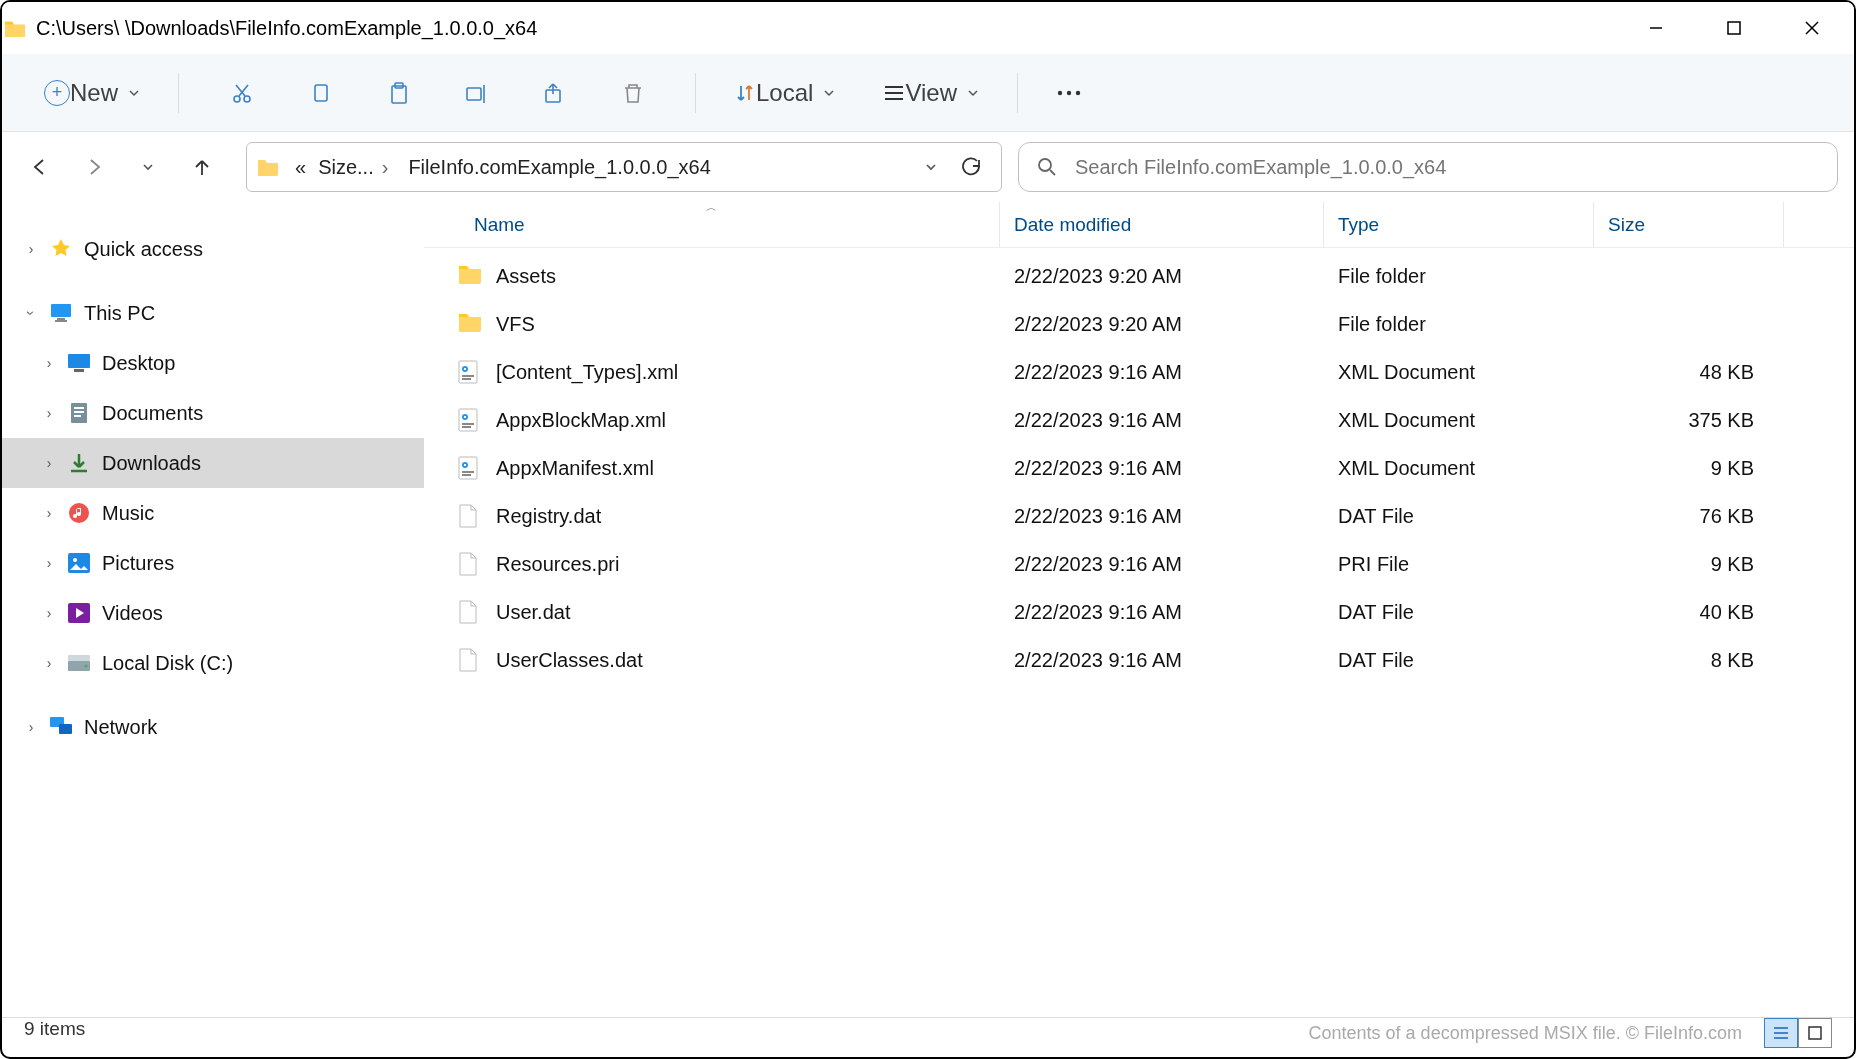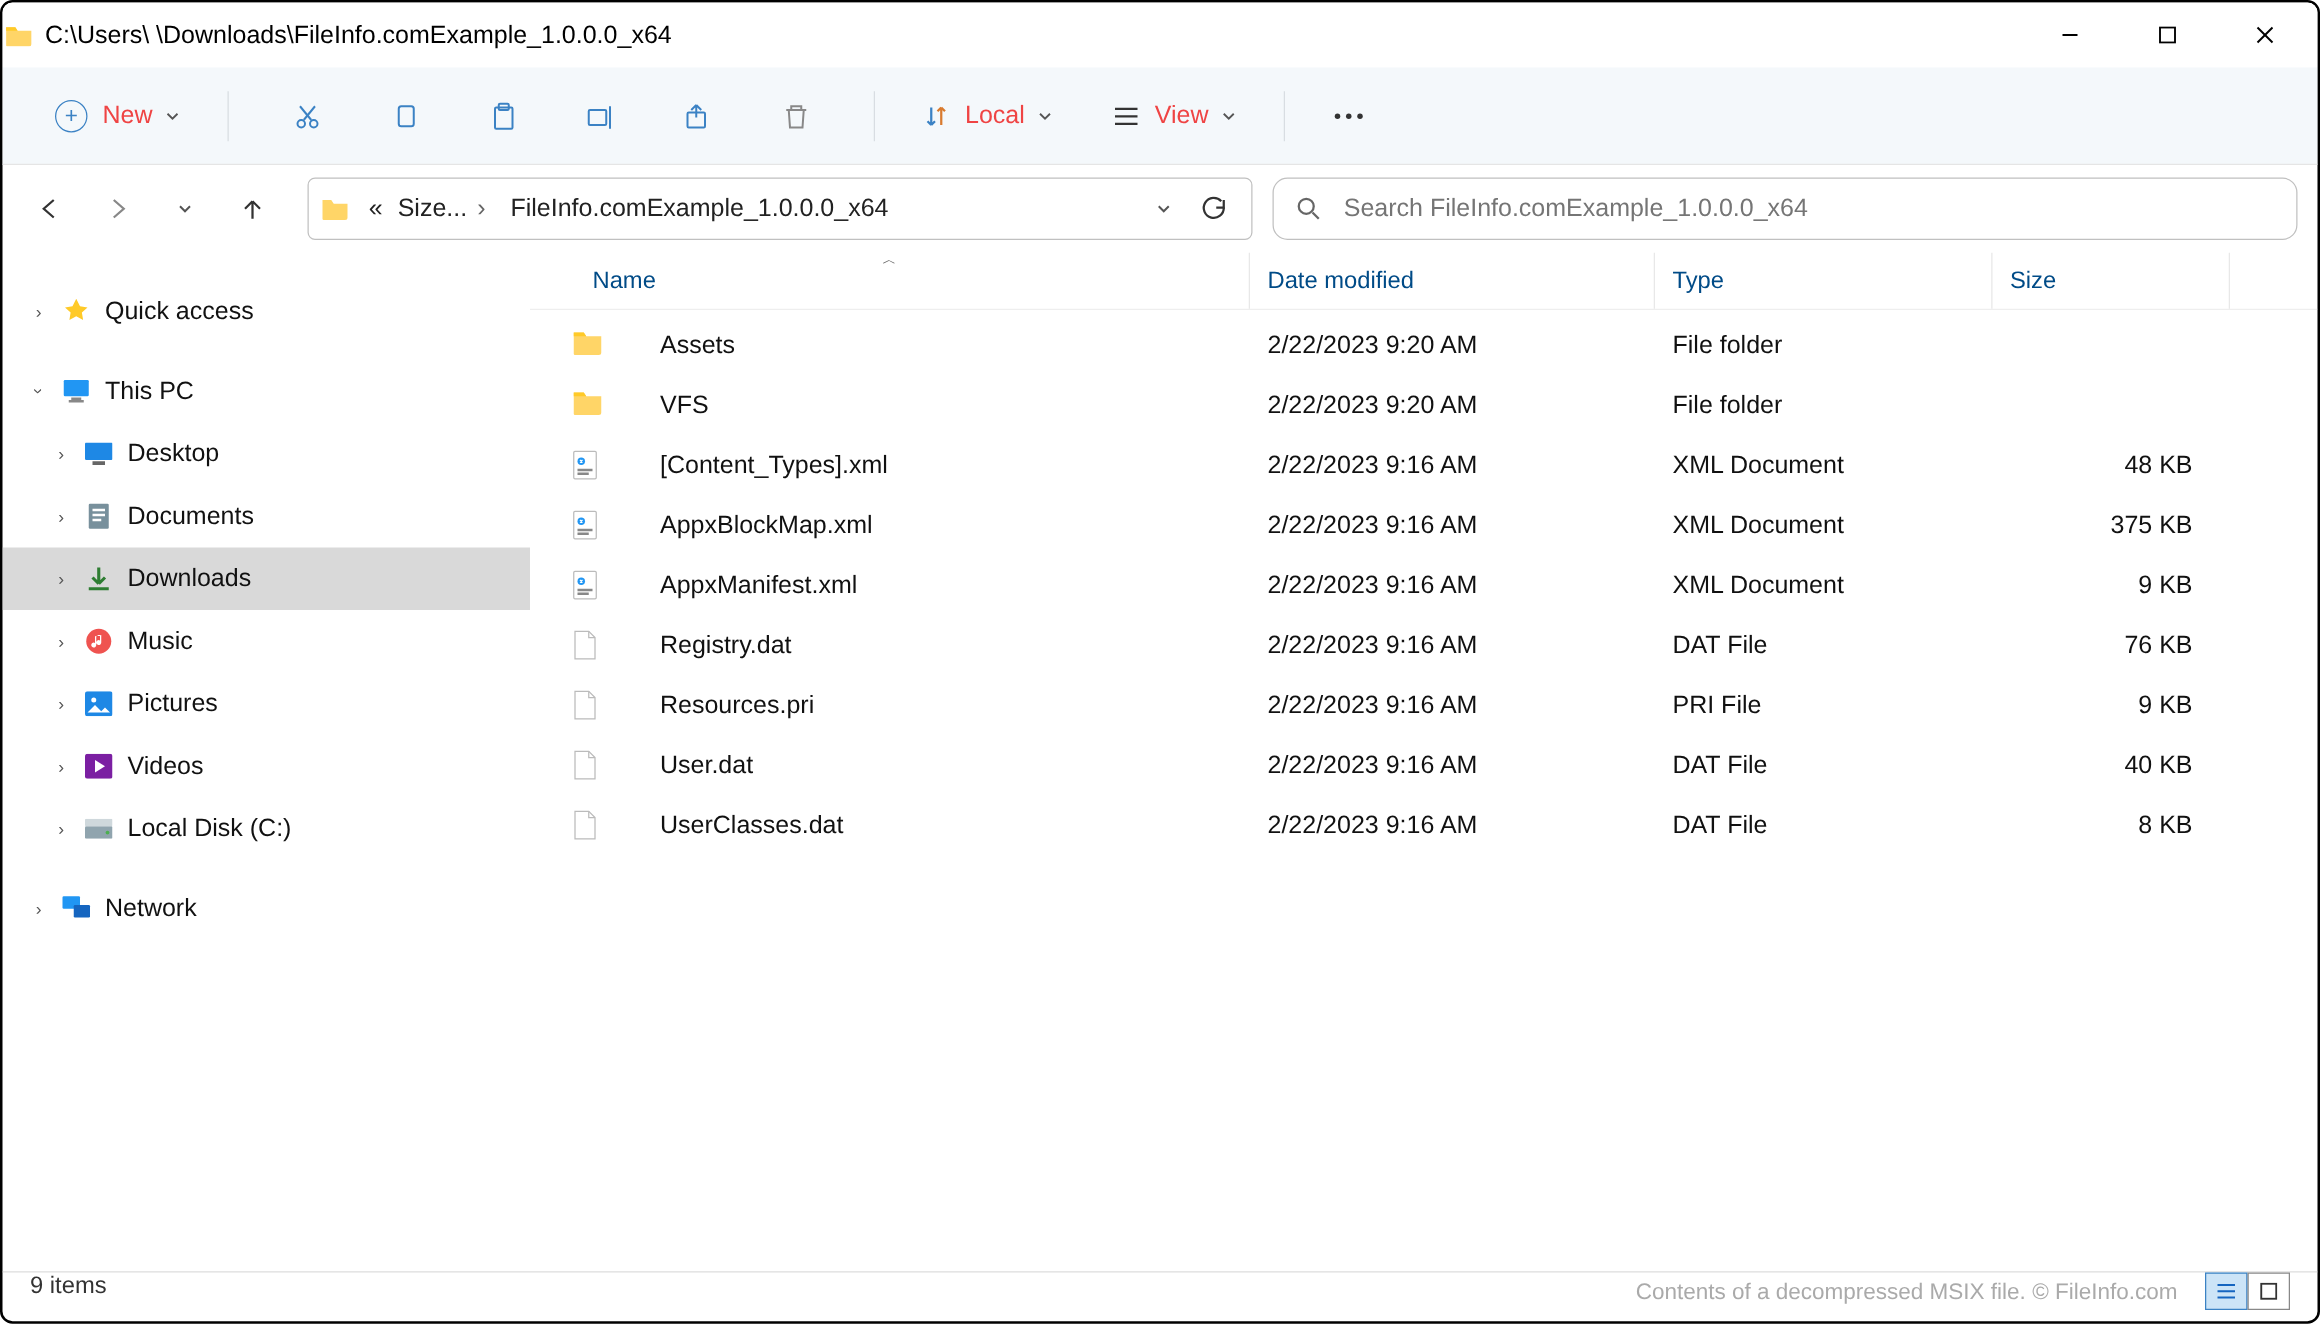--- a/index.html
+++ b/index.html
@@ -10,21 +10,21 @@
 .titlebar .folder-ico { width: 22px; height: 18px; margin-right: 10px; }
 .titlebar .title { font-size: 20px; color: #000; flex: 1; }
 .win-controls { display: flex; gap: 34px; align-items: center; padding-right: 18px; }
 .win-btn { width: 44px; height: 40px; display: flex; align-items: center; justify-content: center; cursor: pointer; }
 
 
 .toolbar { height: 78px; background: #f4f8fb; border-bottom: 1px solid #e5e5e5; display: flex; align-items: center; padding: 0 28px; gap: 0; }
 .t-sep { width: 1px; height: 40px; background: #d8dde2; margin: 0 24px; }
 .t-btn { display: flex; align-items: center; justify-content: center; height: 44px; padding: 0 14px; cursor: pointer; border-radius: 4px; }
 .t-btn.icon-only { width: 50px; padding: 0; margin: 0 14px; }
-.t-btn .lbl { font-size: 20px; margin-left: 12px; color: #ef4444; }
+.t-btn .lbl { font-size: 24px; margin-left: 0; color: #404040; }
 .t-btn .chev { margin-left: 10px; }
 .new-plus { width: 26px; height: 26px; border: 1.5px solid #3b82c4; border-radius: 50%; display: flex; align-items: center; justify-content: center; color: #3b82c4; font-size: 18px; }
 
 
 .navrow { height: 70px; display: flex; align-items: center; padding: 10px 16px 10px 10px; gap: 16px; }
 .nav-btns { display: flex; align-items: center; gap: 14px; padding: 0 8px; }
 .nav-btn { width: 40px; height: 40px; display: flex; align-items: center; justify-content: center; cursor: pointer; border-radius: 4px; }
 .addr { flex: 0 0 756px; height: 50px; border: 1px solid #c0c0c0; border-radius: 6px; display: flex; align-items: center; padding: 0 10px; }
 .addr .crumb { display: flex; align-items: center; font-size: 20px; color: #222; padding: 0 6px; cursor: pointer; }
 .addr .crumb .sep { margin: 0 8px; color: #666; }
@@ -47,21 +47,21 @@
 .cols { display: flex; height: 46px; align-items: center; border-bottom: 1px solid #eee; }
 .col { font-size: 19px; color: #004b87; padding: 0 14px; border-right: 1px solid #e8e8e8; height: 100%; display: flex; align-items: center; position: relative; }
 .col.name { width: 576px; padding-left: 50px; }
 .col.date { width: 324px; }
 .col.type { width: 270px; }
 .col.size { width: 190px; justify-content: flex-start; }
 .sort-ind { position: absolute; top: -2px; left: 50%; transform: translateX(-50%); font-size: 11px; color: #666; }
 
 .rows { flex: 1; overflow-y: auto; padding-top: 4px; }
 .row { display: flex; height: 48px; align-items: center; cursor: pointer; }
-.cell { font-size: 20px; color: #111; padding: 0 14px; gap: 32px; }
+.cell { font-size: 20px; color: #111; padding: 0 14px; }
 .cell.name { width: 576px; display: flex; align-items: center; padding-left: 34px; }
 .cell.name .fico { width: 24px; height: 24px; margin-right: 14px; flex-shrink: 0; }
 .cell.date { width: 324px; }
 .cell.type { width: 270px; }
 .cell.size { width: 190px; text-align: right; padding-right: 30px; }
 
 
 .status { height: 40px; border-top: 1px solid #ddd; display: flex; align-items: flex-start; padding: 0 22px; font-size: 19px; }
 .status .left { color: #333; }
 .status .right { margin-left: auto; color: #aaa; font-size: 18px; display: flex; align-items: center; gap: 10px; }

